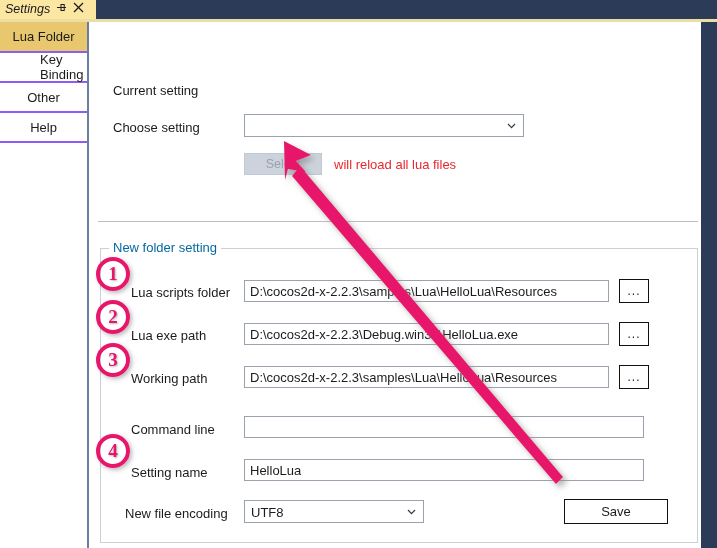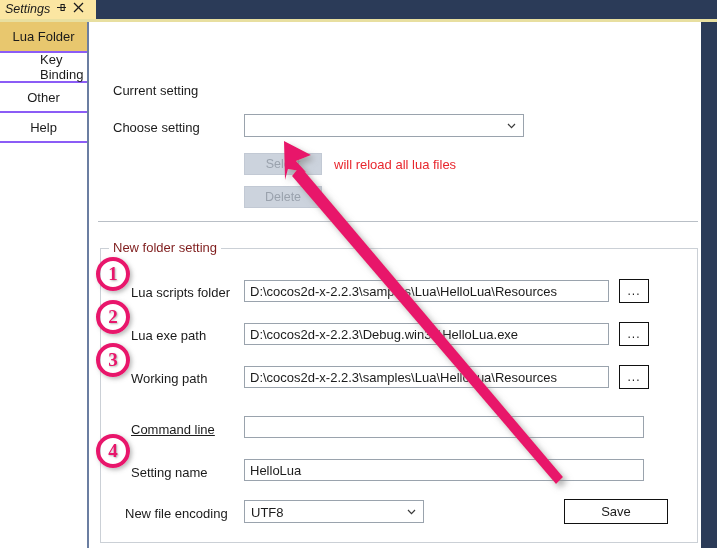--- a/index.html
+++ b/index.html
@@ -169,21 +169,21 @@
     width: 598px; height: 295px;
     border: 1px solid #cbd0d6;
     box-sizing: border-box;
   }
   #group-title {
     position: absolute;
     left: 20px; top: 218px;
     background: #ffffff;
     padding: 0 4px;
     font-size: 13px;
-    color: #7f1d1d;
+    color: #0369a1;
     white-space: nowrap;
   }
 
   .row-label {
     position: absolute;
     font-size: 13px;
     color: #1b1b1b;
     white-space: nowrap;
   }
   .field {
@@ -222,21 +222,21 @@
   #brw-scripts { top: 257px; }
 
   #lbl-exe     { left: 42px;  top: 306px; }
   #fld-exe     { left: 155px; top: 301px; width: 365px; }
   #brw-exe     { top: 300px; }
 
   #lbl-working { left: 42px;  top: 349px; }
   #fld-working { left: 155px; top: 344px; width: 365px; }
   #brw-working { top: 343px; }
 
-  #lbl-cmd     { left: 42px;  top: 400px; text-decoration: underline; }
+  #lbl-cmd     { left: 42px;  top: 400px; }
   #fld-cmd     { left: 155px; top: 394px; width: 400px; }
 
   #lbl-setname { left: 42px;  top: 443px; }
   #fld-setname { left: 155px; top: 437px; width: 400px; }
 
   #lbl-encoding{ left: 36px;  top: 484px; }
   #combo-encoding {
     position: absolute;
     left: 155px; top: 478px;
     width: 180px; height: 23px;
@@ -335,23 +335,20 @@
     <span class="caret">
       <svg width="9" height="6" viewBox="0 0 9 6">
         <polyline points="1,1 4.5,4.6 8,1" fill="none" stroke="#3a3a3a" stroke-width="1.2"></polyline>
       </svg>
     </span>
   </div>
 
   <div class="btn-disabled" id="btn-select">
     <span>Select</span>
   </div>
-  <div class="btn-disabled" id="btn-delete">
-    <span>Delete</span>
-  </div>
 
   <div id="note-reload">will reload all lua files</div>
 
   <div id="hrule"></div>
 
   <div id="groupbox"></div>
   <div id="group-title">New folder setting</div>
 
   <div class="row-label" id="lbl-scripts">Lua scripts folder</div>
   <div class="field" id="fld-scripts">D:\cocos2d-x-2.2.3\samples\Lua\HelloLua\Resources</div>

